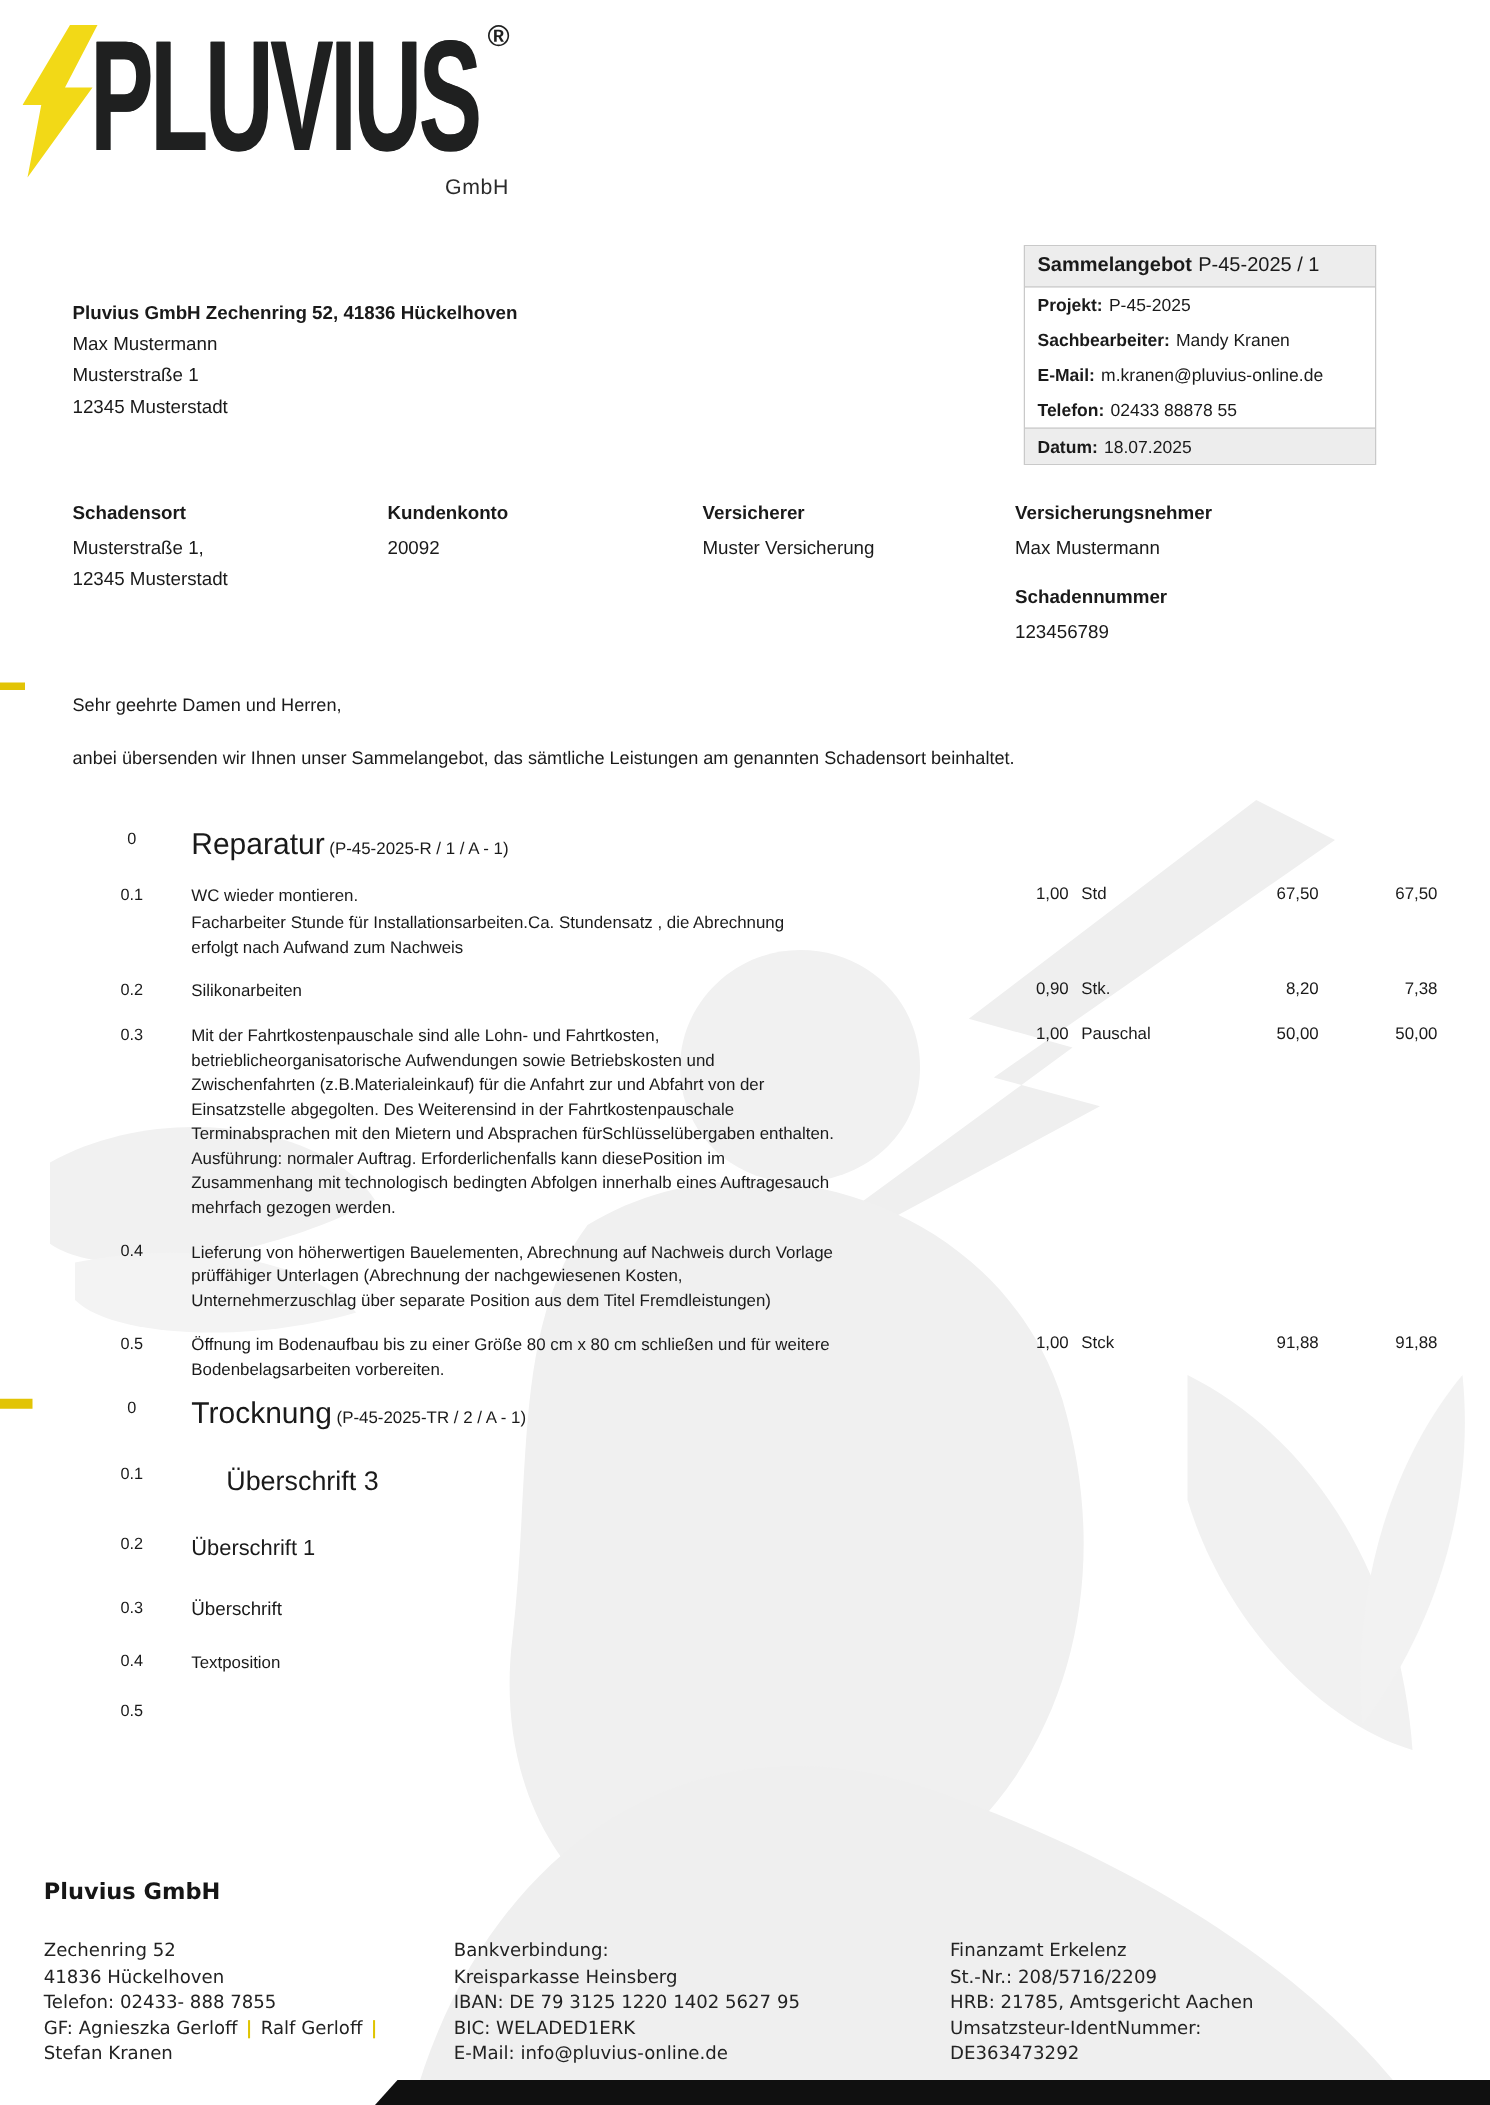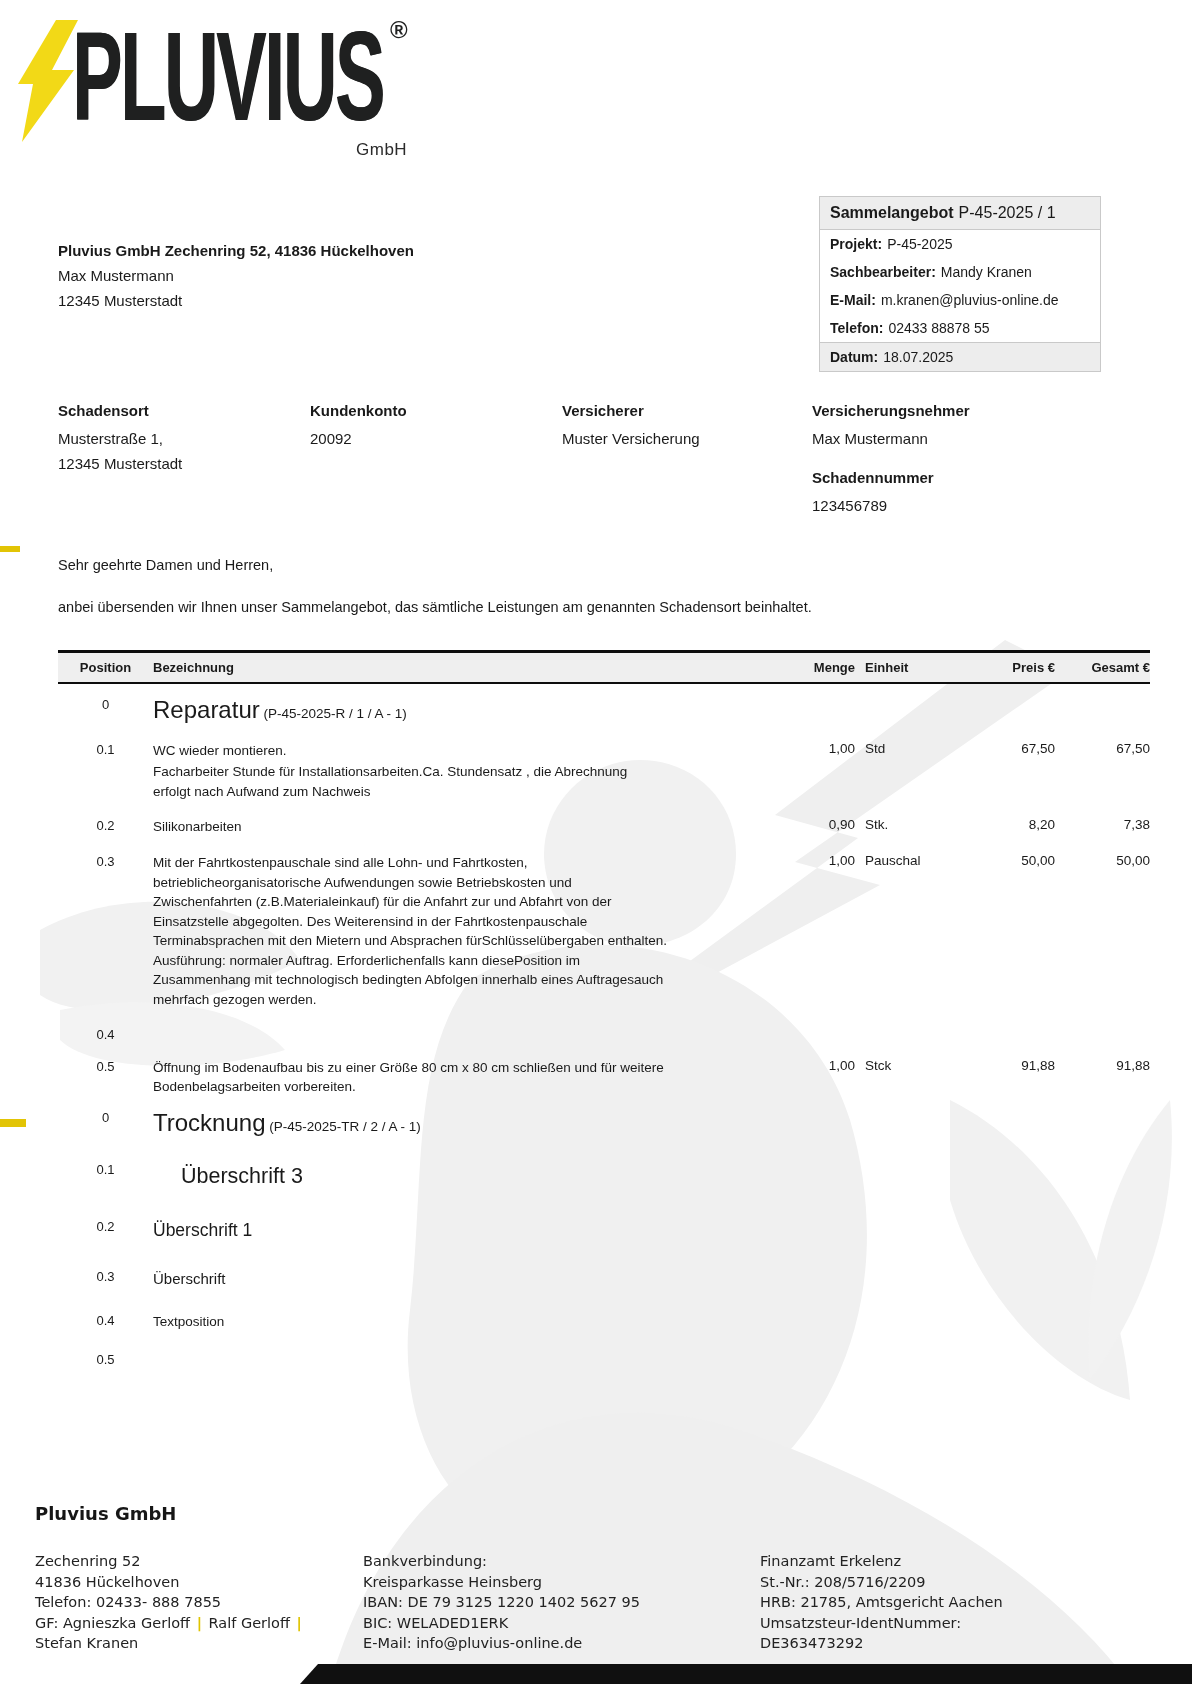--- a/index.html
+++ b/index.html
@@ -117,20 +117,21 @@
           <div class="info-row"><span class="lbl">E-Mail:</span><span class="val">m.kranen@pluvius-online.de</span></div>
           <div class="info-row"><span class="lbl">Telefon:</span><span class="val">02433 88878 55</span></div>
           <div class="info-row hl"><span class="lbl">Datum:</span><span class="val">18.07.2025</span></div>
         </div>
     </div>
 
     <div class="recipient">
       <div class="sender">Pluvius GmbH Zechenring 52, 41836 Hückelhoven</div>
       <div id="recipient-lines">
           <div class="rline">Max Mustermann</div>
+          <div class="rline">Musterstraße 1</div>
           <div class="rline">12345 Musterstadt</div>
         </div>
     </div>
 
     <div class="meta" id="meta-cols">
         <div class="meta-col">
           <div class="meta-label">Schadensort</div>
           <div class="meta-line">Musterstraße 1,</div>
           <div class="meta-line">12345 Musterstadt</div>
         </div>
@@ -149,28 +150,20 @@
             <div class="meta-label">Schadennummer</div>
             <div class="meta-line">123456789</div>
           </div>
         </div>
       </div>
 
     <div class="greeting">Sehr geehrte Damen und Herren,</div>
     <div class="intro">anbei übersenden wir Ihnen unser Sammelangebot, das sämtliche Leistungen am genannten Schadensort beinhaltet.</div>
 
     <div class="postable">
-      <div class="thead">
-        <div class="c-pos">Position</div>
-        <div class="c-bez">Bezeichnung</div>
-        <div class="c-menge">Menge</div>
-        <div class="c-einheit">Einheit</div>
-        <div class="c-preis">Preis €</div>
-        <div class="c-gesamt">Gesamt €</div>
-      </div>
       <div id="table-body">
           <div class="trow style-section">
             <div class="c-pos">0</div>
             <div class="c-content"><span class="t-title">Reparatur</span><span class="t-code"> (P-45-2025-R / 1 / A - 1)</span></div>
             <div class="c-menge"></div>
             <div class="c-einheit"></div>
             <div class="c-preis"></div>
             <div class="c-gesamt"></div>
           </div>
           <div class="trow style-item">
@@ -199,20 +192,23 @@
             <div class="c-content">
               <span class="t-title">Mit der Fahrtkostenpauschale sind alle Lohn- und Fahrtkosten, betrieblicheorganisatorische Aufwendungen sowie Betriebskosten und Zwischenfahrten (z.B.Materialeinkauf) für die Anfahrt zur und Abfahrt von der Einsatzstelle abgegolten. Des Weiterensind in der Fahrtkostenpauschale Terminabsprachen mit den Mietern und Absprachen fürSchlüsselübergaben enthalten. Ausführung: normaler Auftrag. Erforderlichenfalls kann diesePosition im Zusammenhang mit technologisch bedingten Abfolgen innerhalb eines Auftragesauch mehrfach gezogen werden.</span>
             </div>
             <div class="c-menge">1,00</div>
             <div class="c-einheit">Pauschal</div>
             <div class="c-preis">50,00</div>
             <div class="c-gesamt">50,00</div>
           </div>
           <div class="trow style-item">
             <div class="c-pos">0.4</div>
+            <div class="c-content">
+              <span class="t-title">Lieferung von höherwertigen Bauelementen, Abrechnung auf Nachweis durch Vorlage prüffähiger Unterlagen (Abrechnung der nachgewiesenen Kosten, Unternehmerzuschlag über separate Position aus dem Titel Fremdleistungen)</span>
+            </div>
             <div class="c-menge"></div>
             <div class="c-einheit"></div>
             <div class="c-preis"></div>
             <div class="c-gesamt"></div>
           </div>
           <div class="trow style-item">
             <div class="c-pos">0.5</div>
             <div class="c-content">
               <span class="t-title">Öffnung im Bodenaufbau bis zu einer Größe 80 cm x 80 cm schließen und für weitere Bodenbelagsarbeiten vorbereiten.</span>
             </div>

